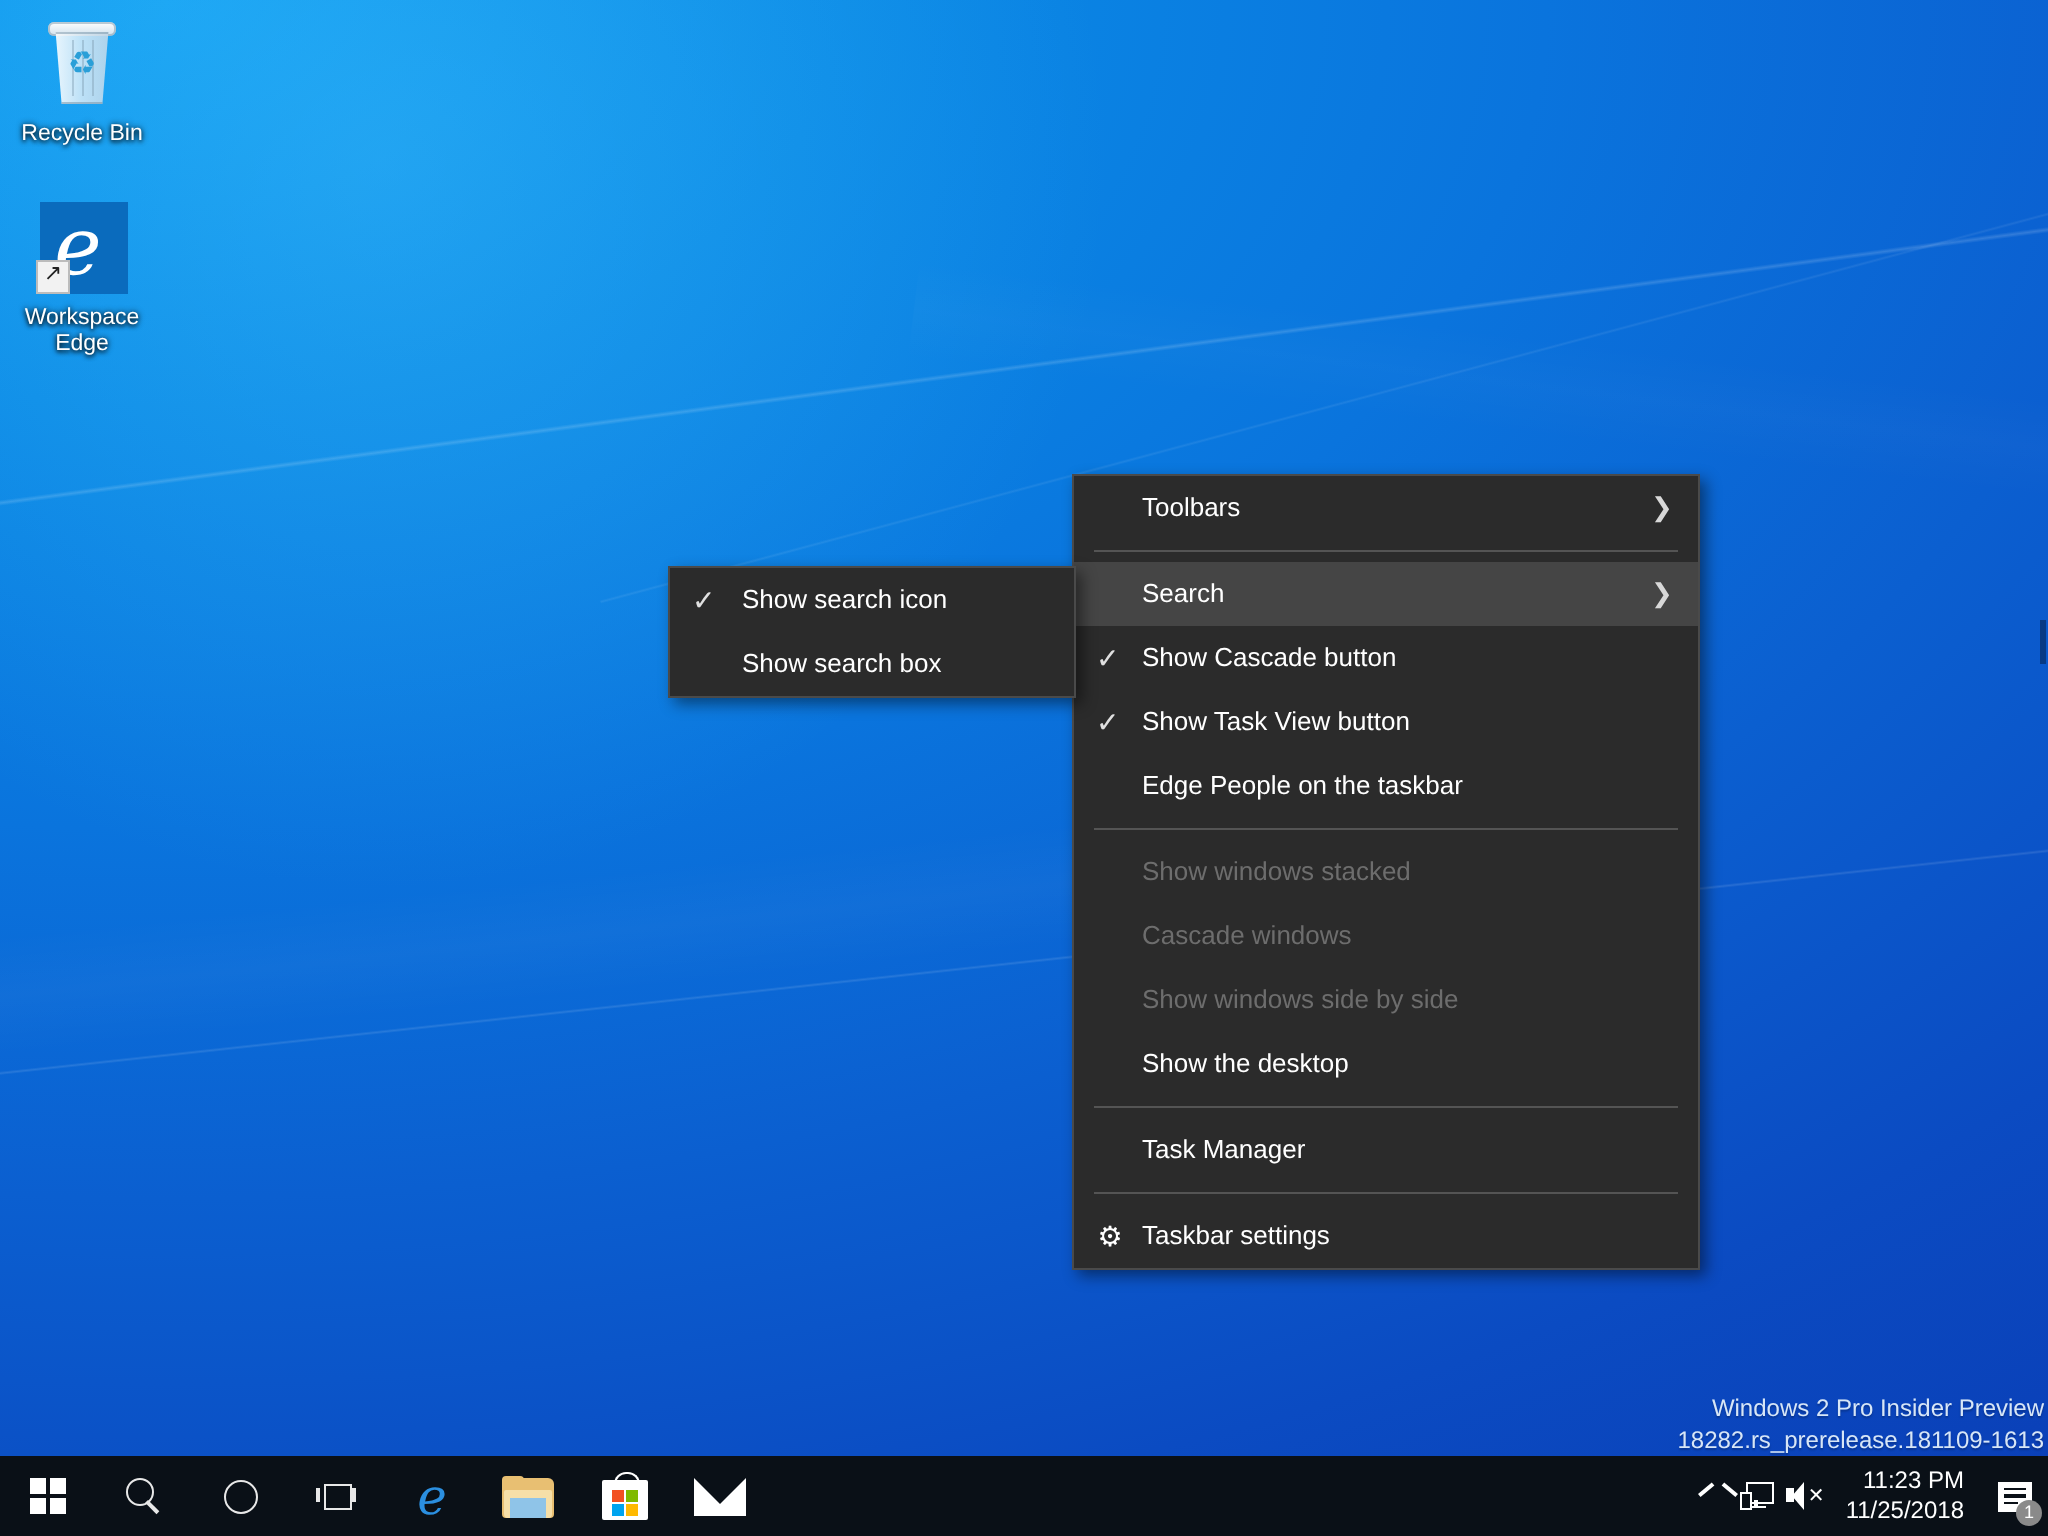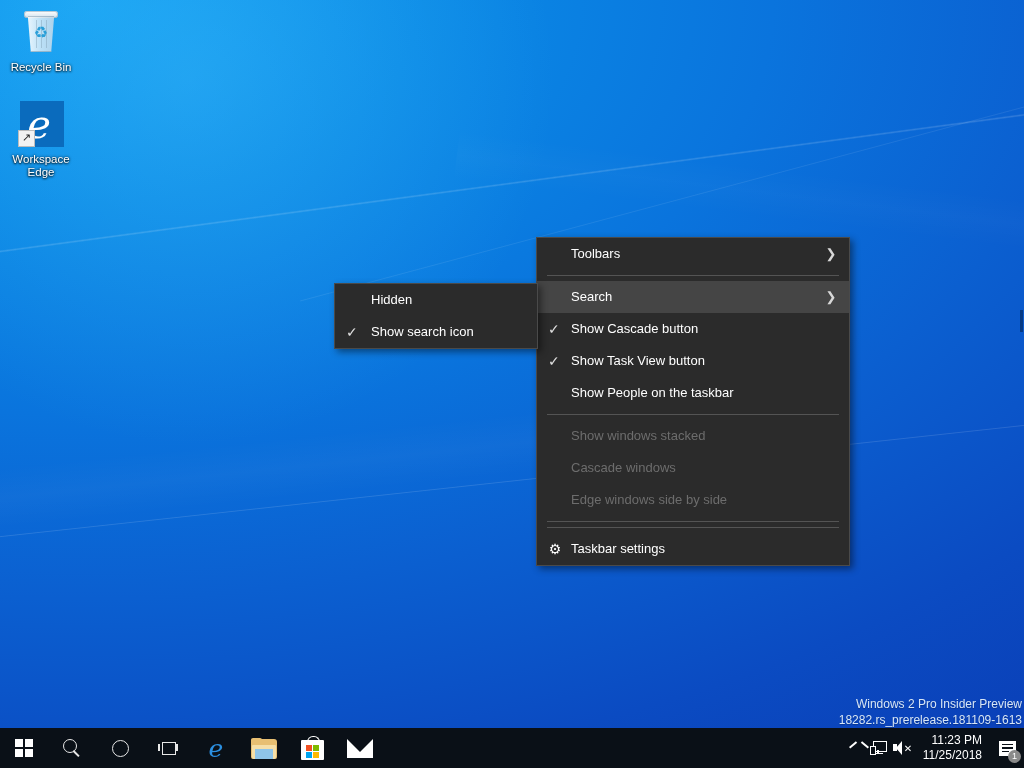--- a/index.html
+++ b/index.html
@@ -484,47 +484,53 @@
     </div>
     <div class="ctx-item">
       <span class="check">✓</span>
       <span class="ctx-label">Show Cascade button</span>
     </div>
     <div class="ctx-item">
       <span class="check">✓</span>
       <span class="ctx-label">Show Task View button</span>
     </div>
     <div class="ctx-item">
-      <span class="ctx-label">Show People on the taskbar</span>
+      <span class="ctx-label">Edge People on the taskbar</span>
     </div>
     <div class="ctx-sep"></div>
     <div class="ctx-item disabled">
       <span class="ctx-label">Show windows stacked</span>
     </div>
     <div class="ctx-item disabled">
       <span class="ctx-label">Cascade windows</span>
     </div>
     <div class="ctx-item disabled">
-      <span class="ctx-label">Edge windows side by side</span>
+      <span class="ctx-label">Show windows side by side</span>
+    </div>
+    <div class="ctx-item">
+      <span class="ctx-label">Show the desktop</span>
     </div>
     <div class="ctx-sep"></div>
+    <div class="ctx-item">
+      <span class="ctx-label">Task Manager</span>
+    </div>
     <div class="ctx-sep"></div>
     <div class="ctx-item">
       <span class="gear">⚙</span>
       <span class="ctx-label">Taskbar settings</span>
     </div>
   </div>
 
   <div class="ctx-menu" id="search-submenu">
     <div class="ctx-item">
-      <span class="ctx-label">Hidden</span>
-    </div>
-    <div class="ctx-item">
       <span class="check">✓</span>
       <span class="ctx-label">Show search icon</span>
+    </div>
+    <div class="ctx-item">
+      <span class="ctx-label">Show search box</span>
     </div>
   </div>
 
   <div id="taskbar">
     <div class="tb-left">
 
       <div class="tb-btn" id="start-button">
         <span class="win-logo">
           <i></i>
             <i></i>

